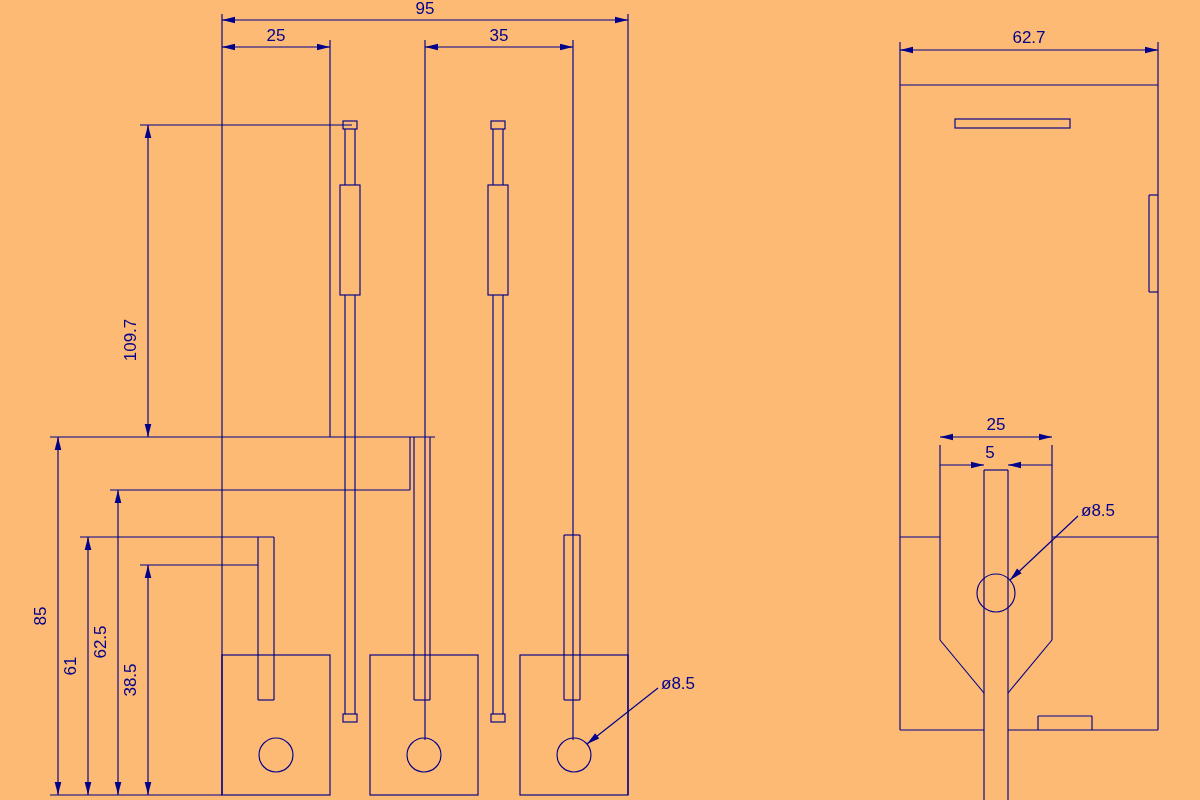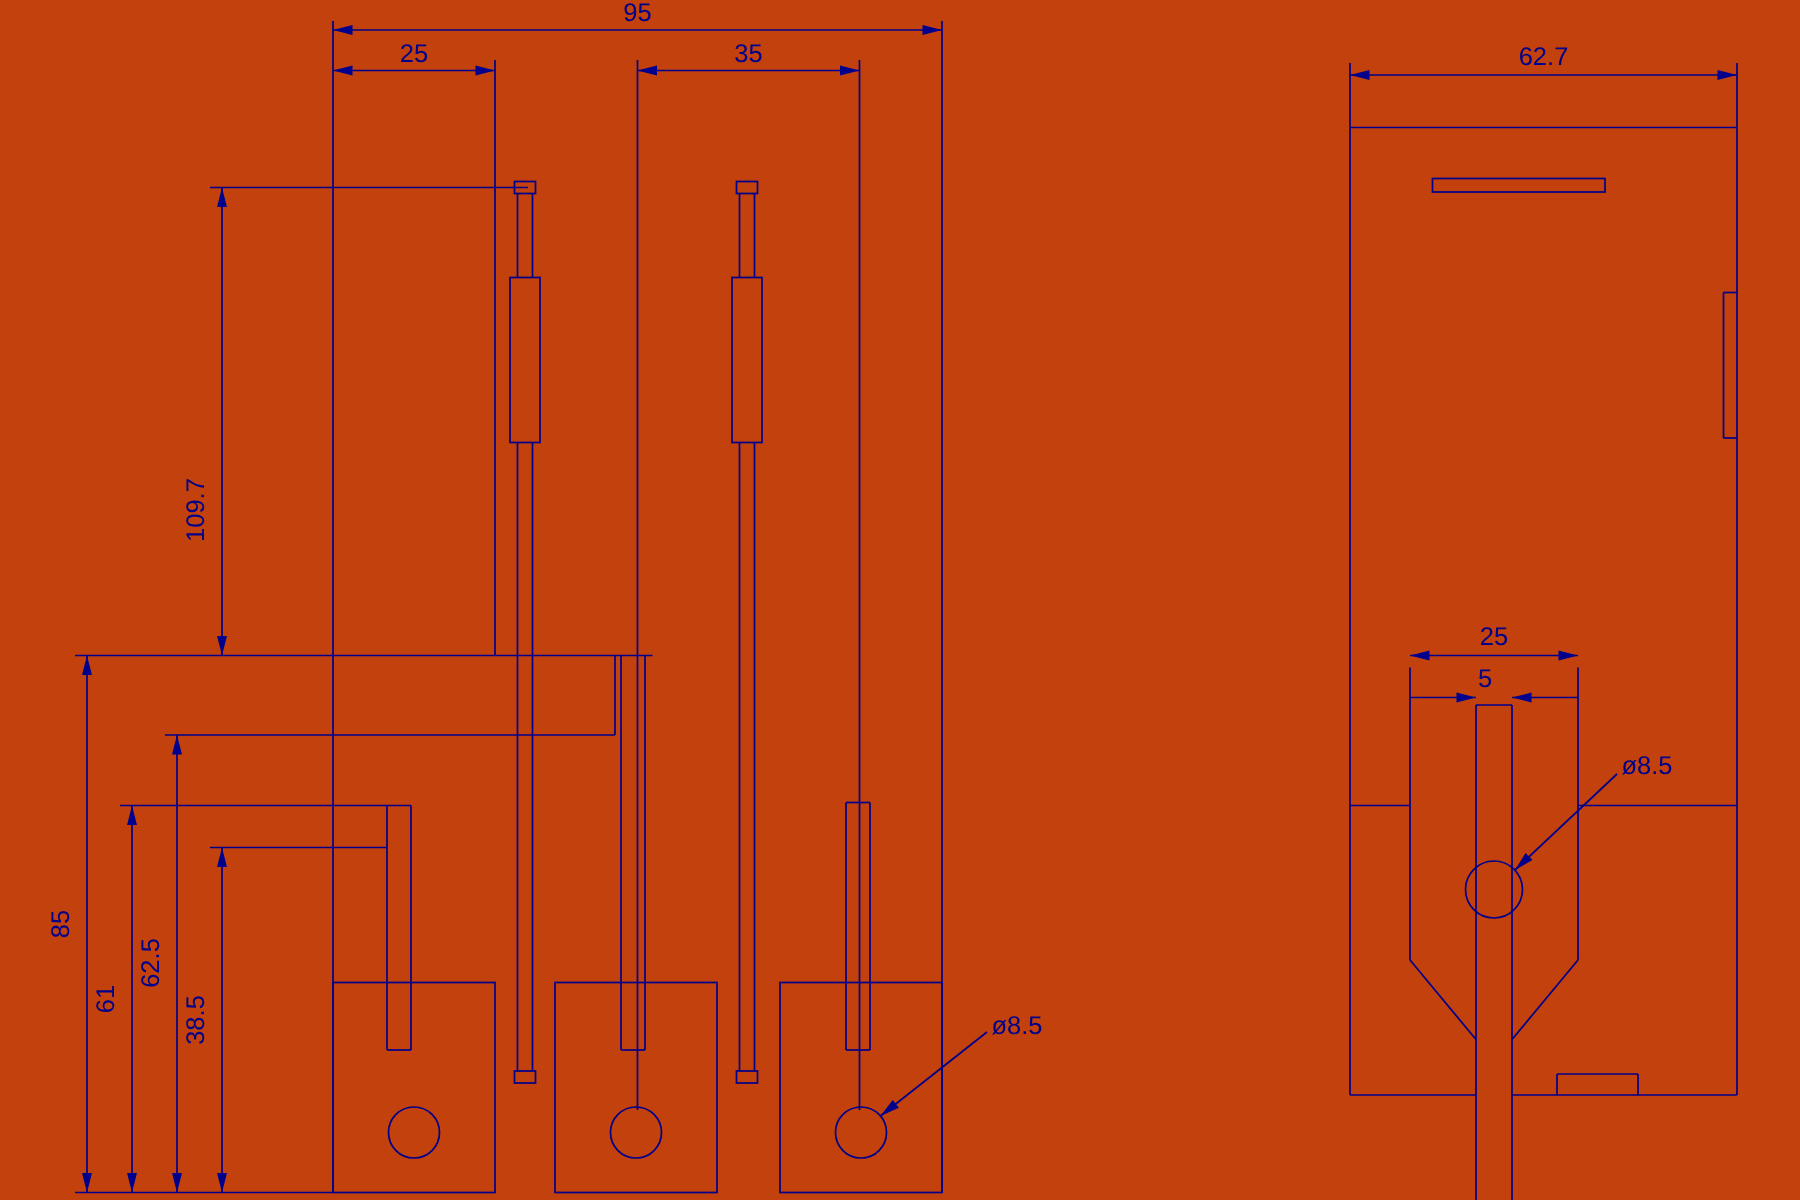--- a/index.html
+++ b/index.html
@@ -4,21 +4,21 @@
 <style>
   html, body {
     margin: 0;
     padding: 0;
     background: #ffffff;
   }
   .canvas {
     position: relative;
     width: 1200px;
     height: 800px;
-    background: #c2410c;
+    background: #fdba74;
     overflow: hidden;
   }
   svg line, svg rect, svg circle {
     stroke: var(--line, #00008B);
     stroke-width: 1.15;
     fill: none;
   }
   svg polygon {
     fill: var(--line, #00008B);
     stroke: none;

